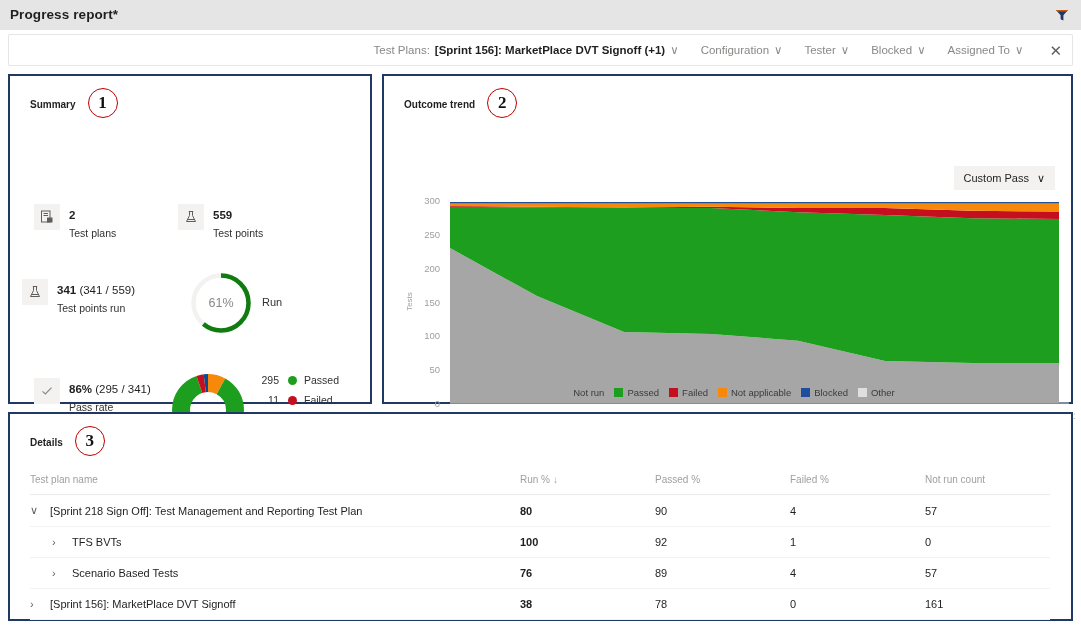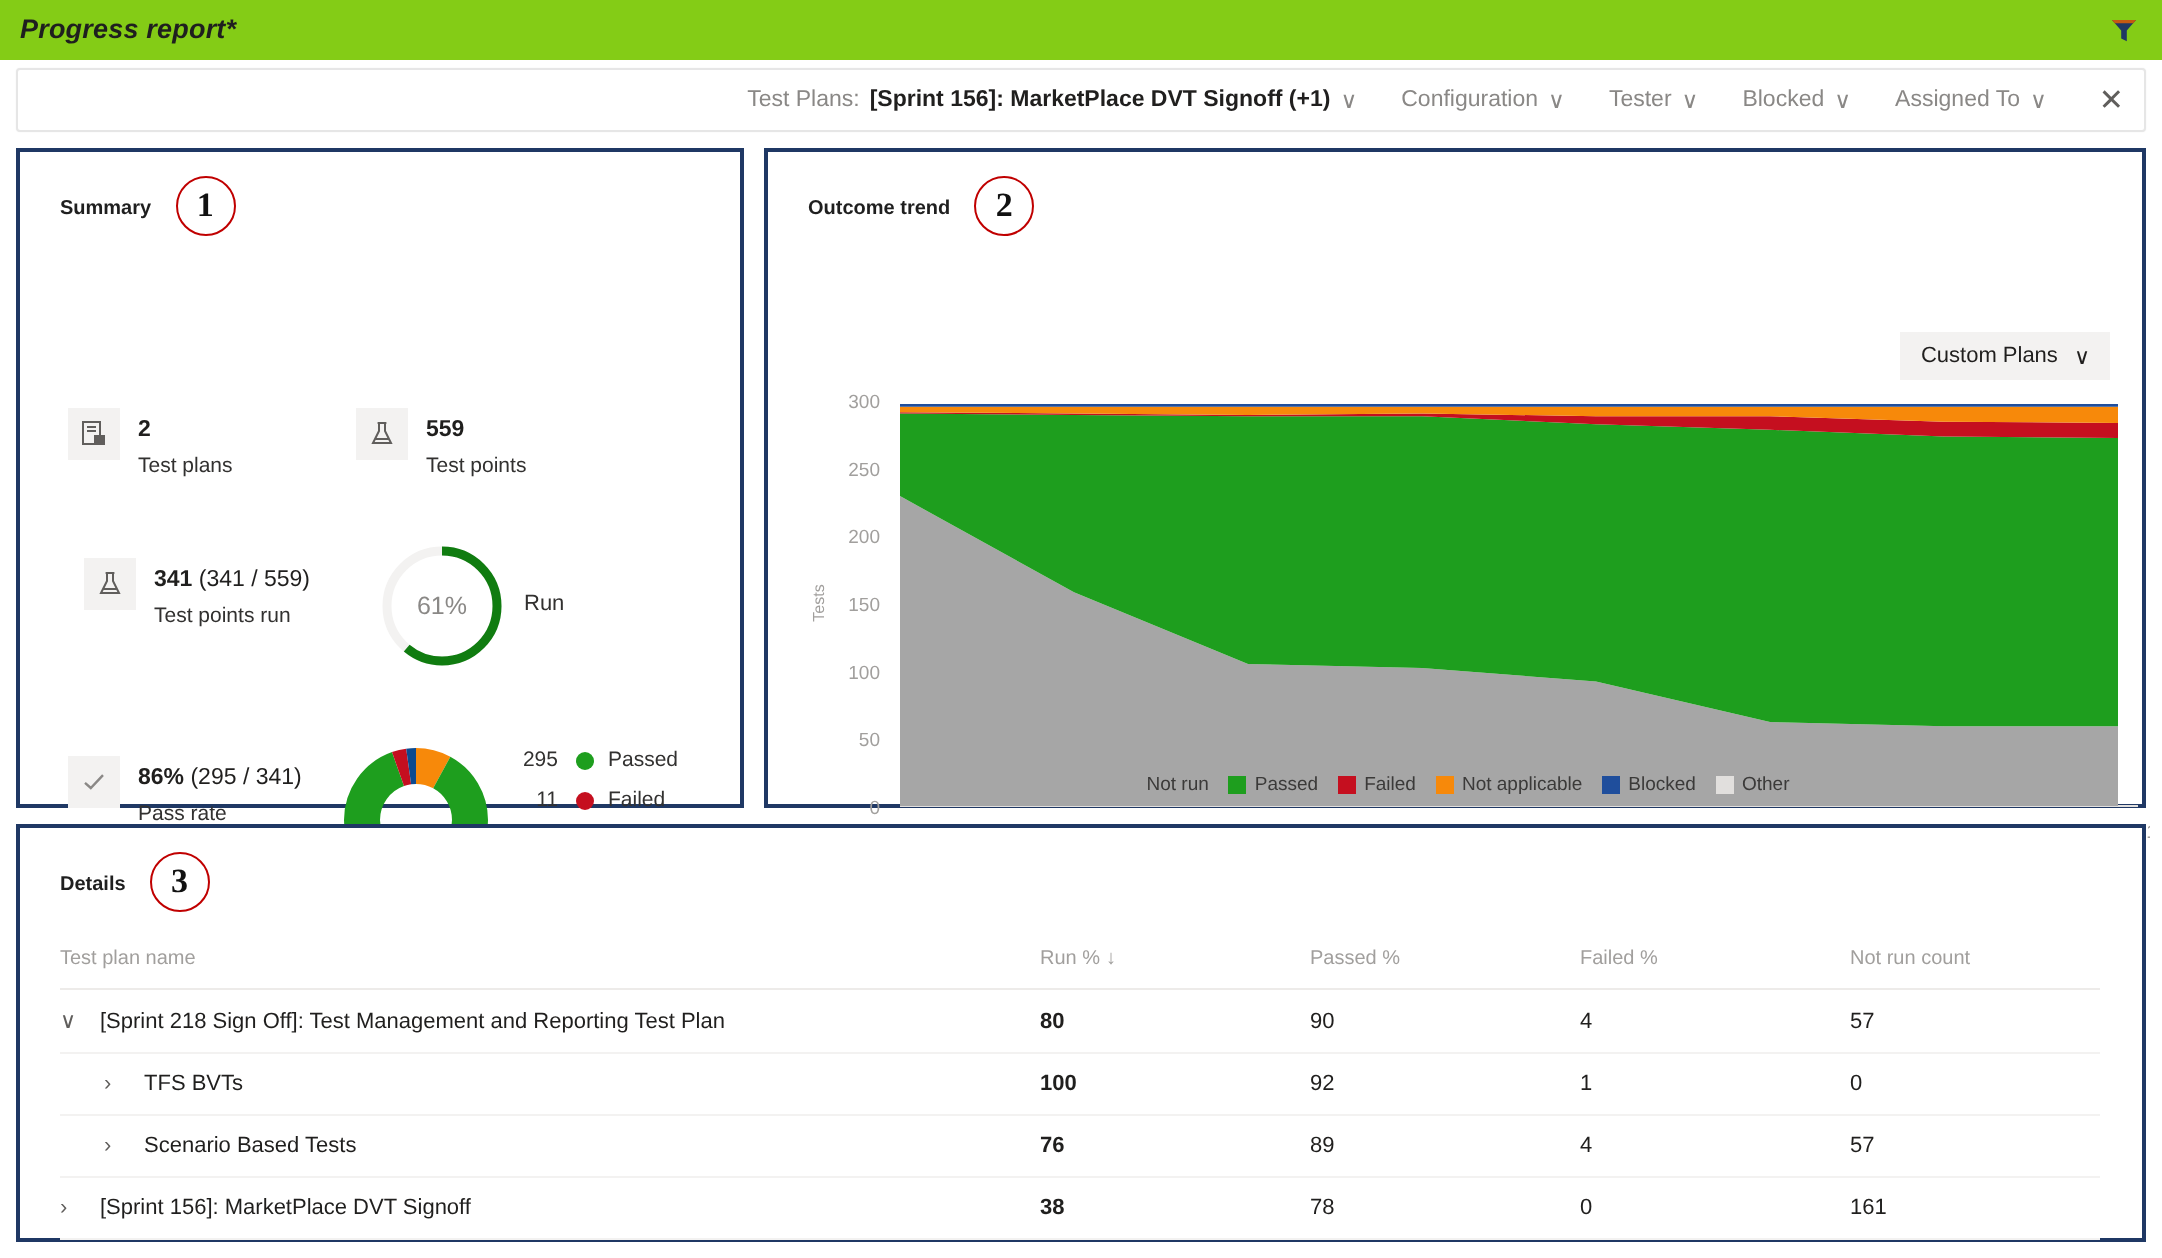--- a/index.html
+++ b/index.html
@@ -9,22 +9,21 @@
     background: #ffffff;
     font-family: "Liberation Sans", sans-serif;
     color: #24292e;
     overflow: hidden;
   }
   #root { position: relative; width: 1081px; height: 629px; background:#fff; }
 
   
   .titlebar {
     position: absolute; left: 0; top: 0; width: 1081px; height: 30px;
-    background: #84cc16;
-    font-style: italic;
+    background: #e5e5e5;
   }
   .titlebar .title {
     position: absolute; left: 10px; top: 7px;
     font-size: 13.5px; font-weight: 600; color: #1f1f1f; letter-spacing: .1px;
   }
   .filter-btn {
     position: absolute; right: 8px; top: 4px; width: 22px; height: 22px;
     display: flex; align-items: center; justify-content: center; cursor: pointer;
   }
 
@@ -76,21 +75,21 @@
     width: 26px; height: 26px; background: #f3f2f1;
     display: flex; align-items: center; justify-content: center; flex: 0 0 26px;
   }
   .stat .txt { padding-top: 1px; }
   .stat .big { font-size: 11.5px; color: #201f1e; line-height: 14px; }
   .stat .big b { font-weight: 700; }
   .stat .sub { font-size: 10.5px; color: #323130; line-height: 14px; margin-top: 1px; }
 
   #stat-plans  { left: 24px;  top: 128px; }
   #stat-points { left: 168px; top: 128px; }
-  #stat-run    { left: 32px;  top: 203px; }
+  #stat-run    { left: 12px;  top: 203px; }
   #stat-pass   { left: 24px;  top: 302px; }
 
   
   #gauge { position: absolute; left: 178px; top: 194px; width: 66px; height: 66px; }
   #gauge .pct {
     position: absolute; inset: 0; display: flex; align-items: center; justify-content: center;
     font-size: 12.5px; color: #8a8886;
   }
   #gauge-label {
     position: absolute; left: 252px; top: 220px; font-size: 11px; color:#323130;
@@ -280,21 +279,21 @@
       </div>
   </div>
 
   <div class="panel" id="panel-trend">
     <div class="panel-head">
       <span class="panel-title">Outcome trend</span>
       <span class="numbadge">2</span>
     </div>
 
     <div id="custom-date">
-      <span>Custom Plans</span>
+      <span>Custom Pass</span>
       <span>∨</span>
     </div>
 
     <div id="chart-wrap">
       <svg width="691" height="250" viewBox="0 0 691 250" id="area-svg">
           <text x="56" y="219" text-anchor="end" font-size="9.5" fill="#a19f9d" font-family="&quot;Liberation Sans&quot;,sans-serif">0</text>
           <text x="56" y="185.16666666666666" text-anchor="end" font-size="9.5" fill="#a19f9d" font-family="&quot;Liberation Sans&quot;,sans-serif">50</text>
           <text x="56" y="151.33333333333331" text-anchor="end" font-size="9.5" fill="#a19f9d" font-family="&quot;Liberation Sans&quot;,sans-serif">100</text>
           <text x="56" y="117.5" text-anchor="end" font-size="9.5" fill="#a19f9d" font-family="&quot;Liberation Sans&quot;,sans-serif">150</text>
           <text x="56" y="83.66666666666666" text-anchor="end" font-size="9.5" fill="#a19f9d" font-family="&quot;Liberation Sans&quot;,sans-serif">200</text>

